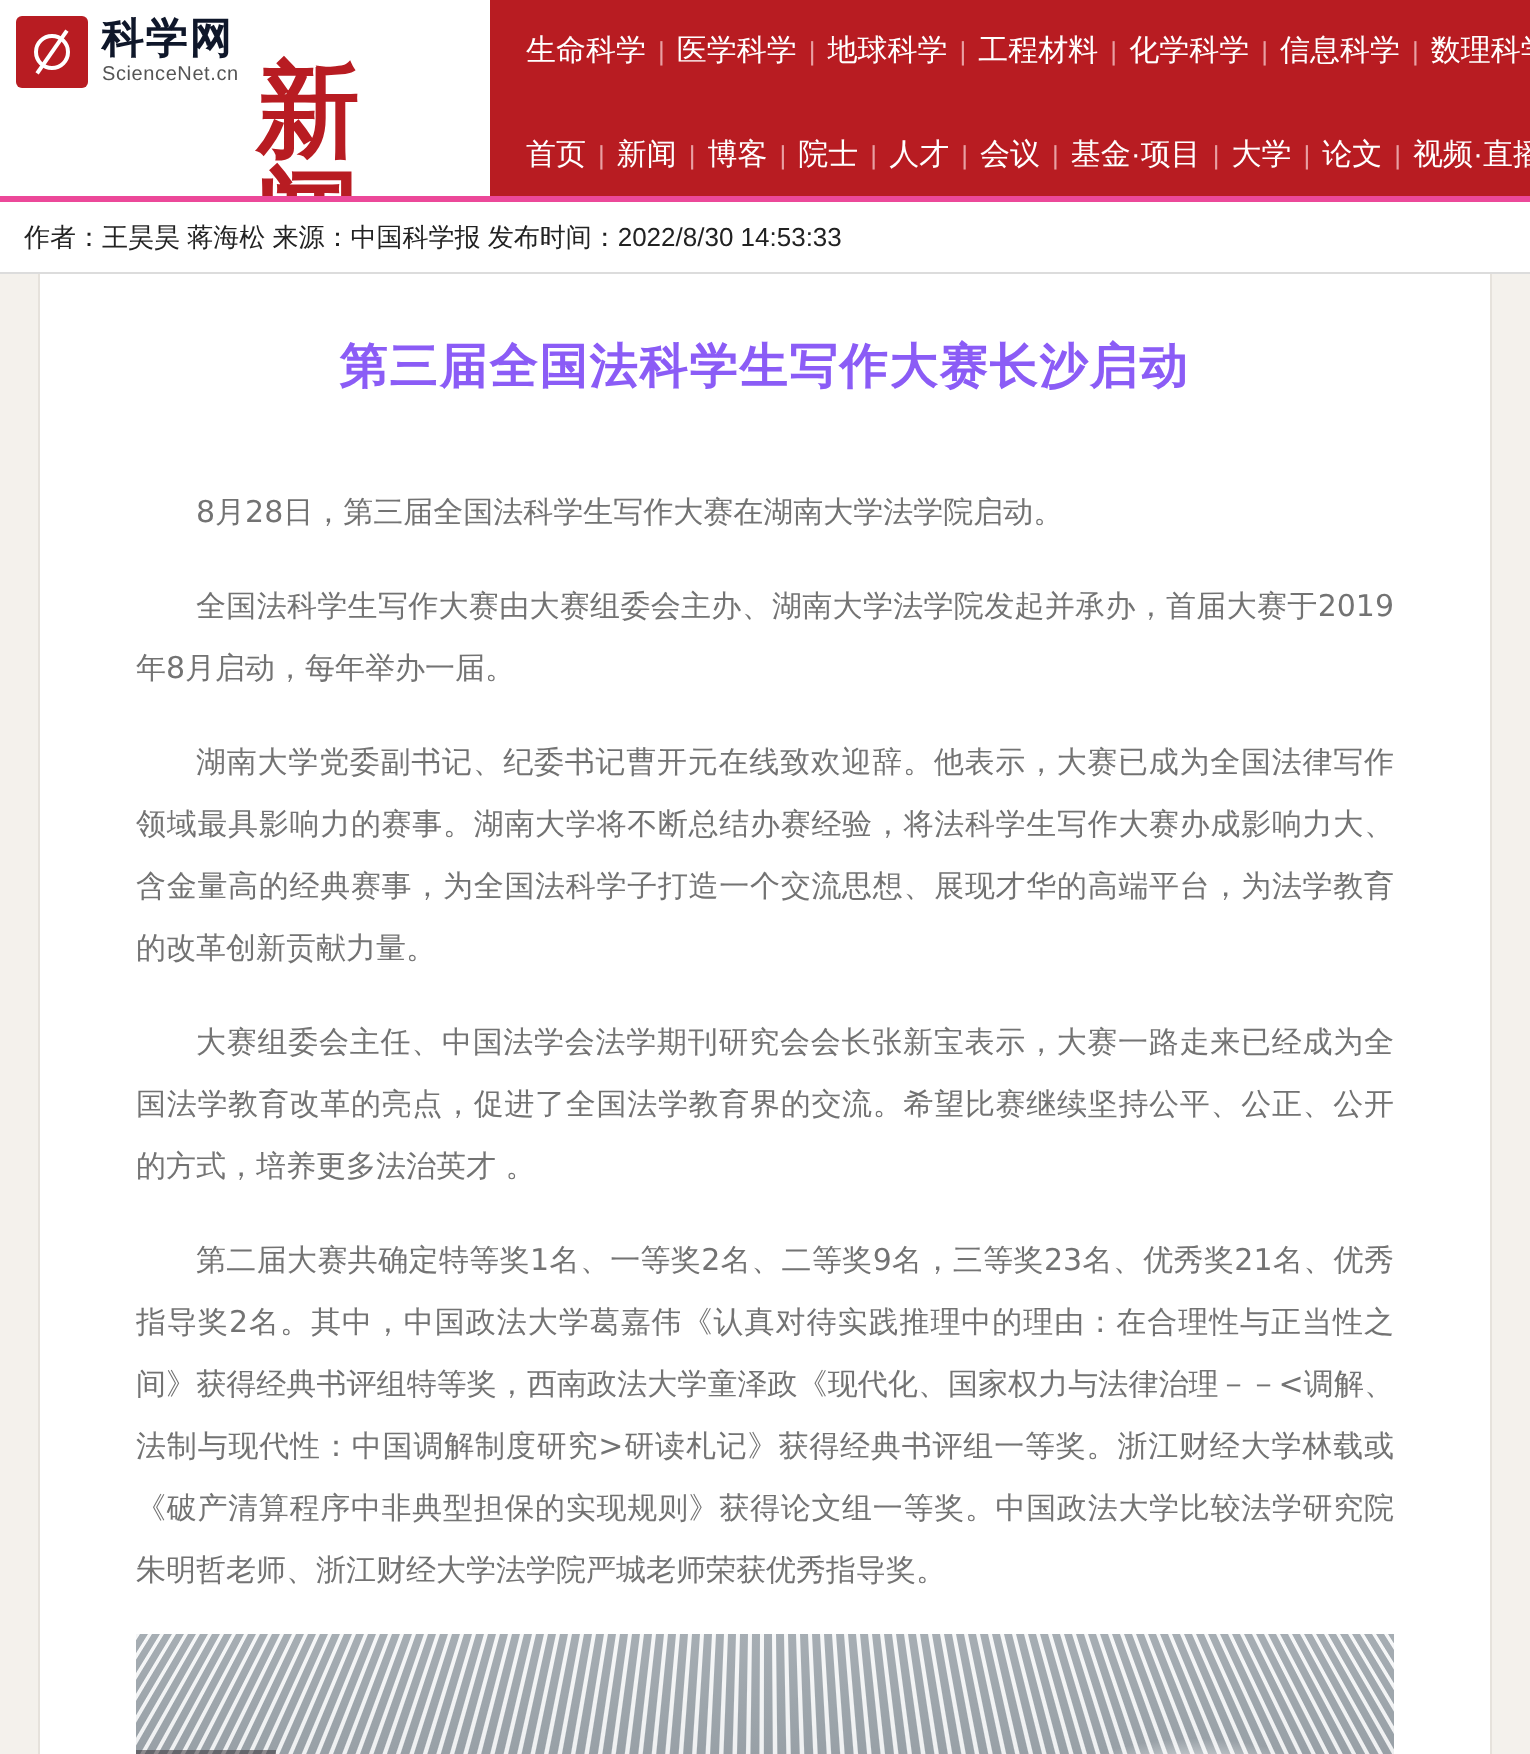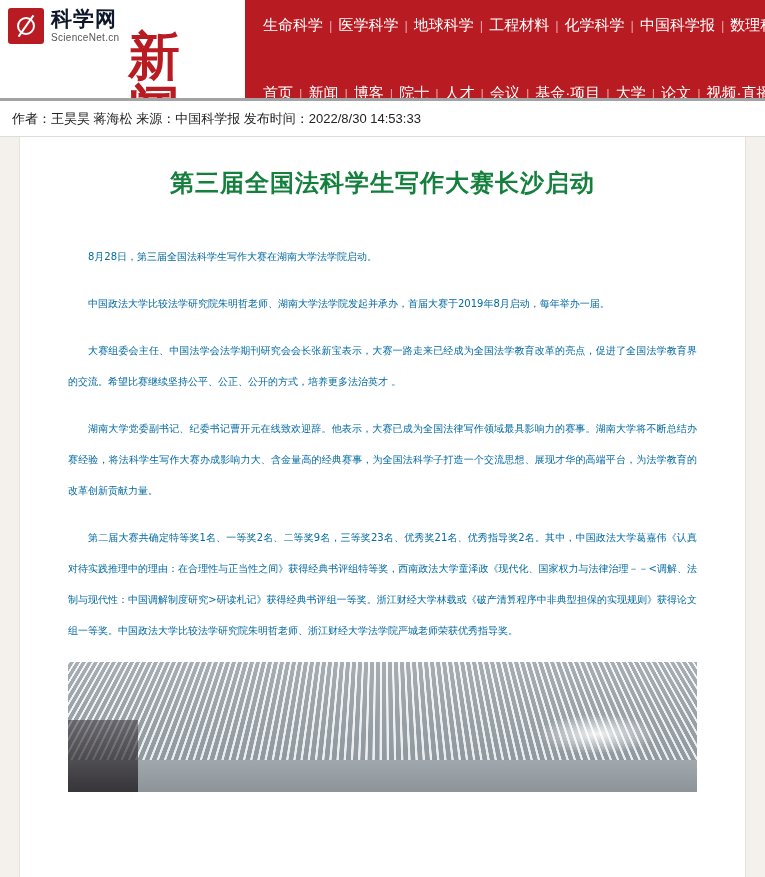--- a/index.html
+++ b/index.html
@@ -104,37 +104,37 @@
   .nav-row {
     display: flex;
     align-items: center;
     font-size: 15px;
     white-space: nowrap;
     color: #ffffff;
     height: 32px;
     padding-left: 12px;
   }
   .nav-row.row2 {
-    margin-top: 36px;
+    margin-top: 20px;
     font-size: 15px;
   }
   .nav-item {
     padding: 0 6px;
     color: #ffffff;
     cursor: pointer;
   }
   .nav-sep {
     color: #e8a0a3;
     font-size: 13px;
   }
 
   
   .meta-wrap {
     width: 765px;
-    border-top: 3px solid #a3a3a3;
+    border-top: 3px solid #ec4899;
     box-sizing: border-box;
   }
   .meta-bar {
     height: 36px;
     display: flex;
     align-items: center;
     justify-content: space-between;
     padding: 0 10px 0 12px;
     font-size: 13px;
     color: #222222;
@@ -188,29 +188,29 @@
     border-left: 1px solid #e6e2dc;
   }
   .article {
     margin: 0 22px;
     padding-top: 30px;
   }
   .article-title {
     text-align: center;
     font-size: 24px;
     font-weight: bold;
-    color: #15803d;
+    color: #8b5cf6;
     letter-spacing: 1px;
     font-family: "DejaVu Sans", sans-serif;
     margin-bottom: 42px;
   }
   .article-body {
-    font-size: 10px;
+    font-size: 15px;
     line-height: 31px;
-    color: #0369a1;
+    color: #737373;
     font-family: "DejaVu Sans", sans-serif;
     padding: 0 46px;
   }
   .article-body p {
     margin: 0 0 16px 0;
     text-indent: 2em;
     text-align: justify;
   }
   .article-image {
     margin: 14px 46px 0 46px;
@@ -265,21 +265,21 @@
       <span class="nav-item">生命科学</span>
       <span class="nav-sep">|</span>
       <span class="nav-item">医学科学</span>
       <span class="nav-sep">|</span>
       <span class="nav-item">地球科学</span>
       <span class="nav-sep">|</span>
       <span class="nav-item">工程材料</span>
       <span class="nav-sep">|</span>
       <span class="nav-item">化学科学</span>
       <span class="nav-sep">|</span>
-      <span class="nav-item">中国科学报</span>
+      <span class="nav-item">信息科学</span>
       <span class="nav-sep">|</span>
       <span class="nav-item">数理科学</span>
 
     </div>
     <div class="nav-row row2">
       <span class="nav-item">首页</span>
       <span class="nav-sep">|</span>
       <span class="nav-item">新闻</span>
       <span class="nav-sep">|</span>
       <span class="nav-item">博客</span>
@@ -309,23 +309,23 @@
 </div>
 
 <div class="page-body">
   <div class="side-rail"></div>
   <div class="side-rail right"></div>
 
   <div class="article">
     <div class="article-title">第三届全国法科学生写作大赛长沙启动</div>
     <div class="article-body">
       <p>8月28日，第三届全国法科学生写作大赛在湖南大学法学院启动。</p>
-      <p>中国政法大学比较法学研究院朱明哲老师、湖南大学法学院发起并承办，首届大赛于2019年8月启动，每年举办一届。</p>
+      <p>全国法科学生写作大赛由大赛组委会主办、湖南大学法学院发起并承办，首届大赛于2019年8月启动，每年举办一届。</p>
+      <p>湖南大学党委副书记、纪委书记曹开元在线致欢迎辞。他表示，大赛已成为全国法律写作领域最具影响力的赛事。湖南大学将不断总结办赛经验，将法科学生写作大赛办成影响力大、含金量高的经典赛事，为全国法科学子打造一个交流思想、展现才华的高端平台，为法学教育的改革创新贡献力量。</p>
       <p>大赛组委会主任、中国法学会法学期刊研究会会长张新宝表示，大赛一路走来已经成为全国法学教育改革的亮点，促进了全国法学教育界的交流。希望比赛继续坚持公平、公正、公开的方式，培养更多法治英才 。</p>
-      <p>湖南大学党委副书记、纪委书记曹开元在线致欢迎辞。他表示，大赛已成为全国法律写作领域最具影响力的赛事。湖南大学将不断总结办赛经验，将法科学生写作大赛办成影响力大、含金量高的经典赛事，为全国法科学子打造一个交流思想、展现才华的高端平台，为法学教育的改革创新贡献力量。</p>
       <p>第二届大赛共确定特等奖1名、一等奖2名、二等奖9名，三等奖23名、优秀奖21名、优秀指导奖2名。其中，中国政法大学葛嘉伟《认真对待实践推理中的理由：在合理性与正当性之间》获得经典书评组特等奖，西南政法大学童泽政《现代化、国家权力与法律治理－－&lt;调解、法制与现代性：中国调解制度研究&gt;研读札记》获得经典书评组一等奖。浙江财经大学林载或《破产清算程序中非典型担保的实现规则》获得论文组一等奖。中国政法大学比较法学研究院朱明哲老师、浙江财经大学法学院严城老师荣获优秀指导奖。</p>
     </div>
     <div class="article-image">
       <div class="photo-ceiling"></div>
 
       <div class="photo-dark-left"></div>
       <div class="photo-glow"></div>
 
     </div>
   </div>

